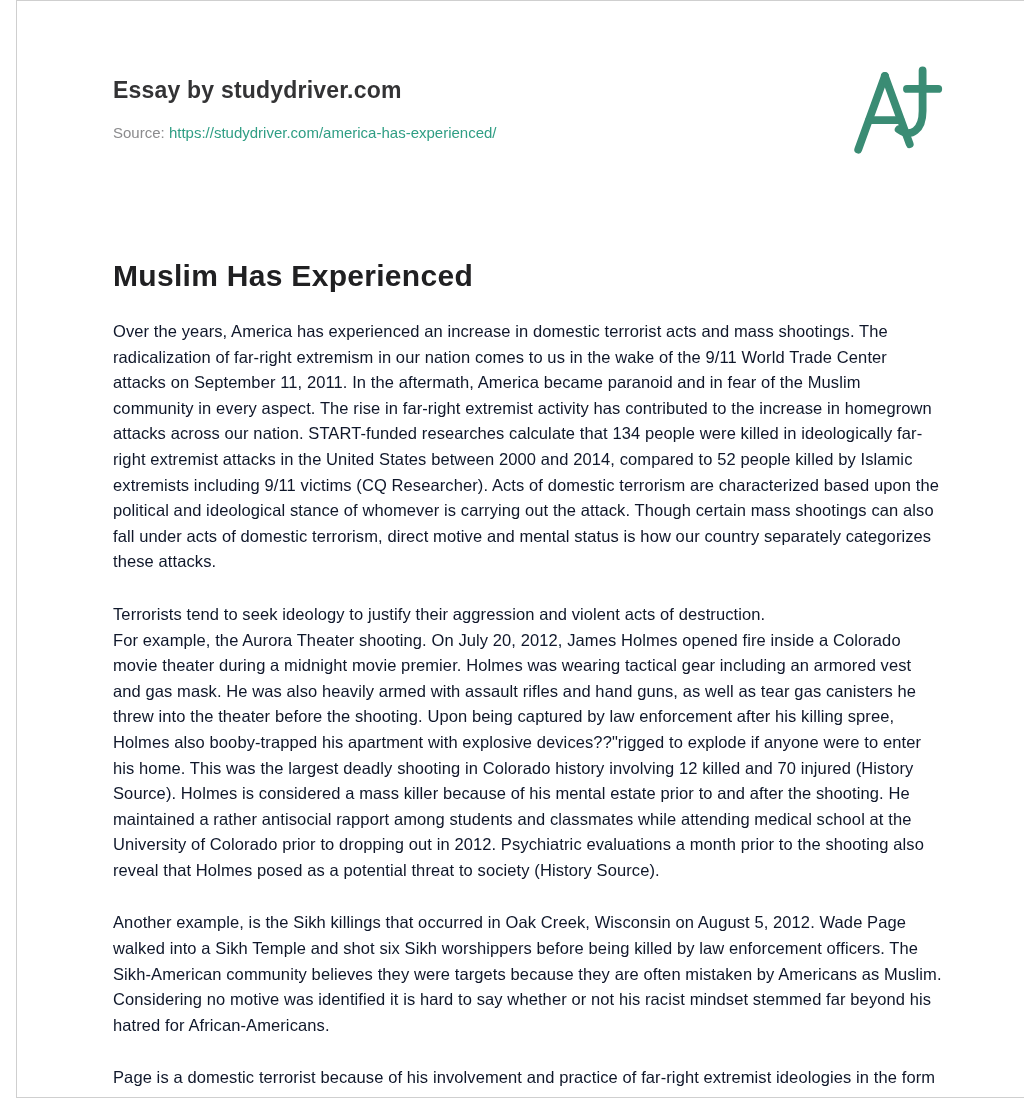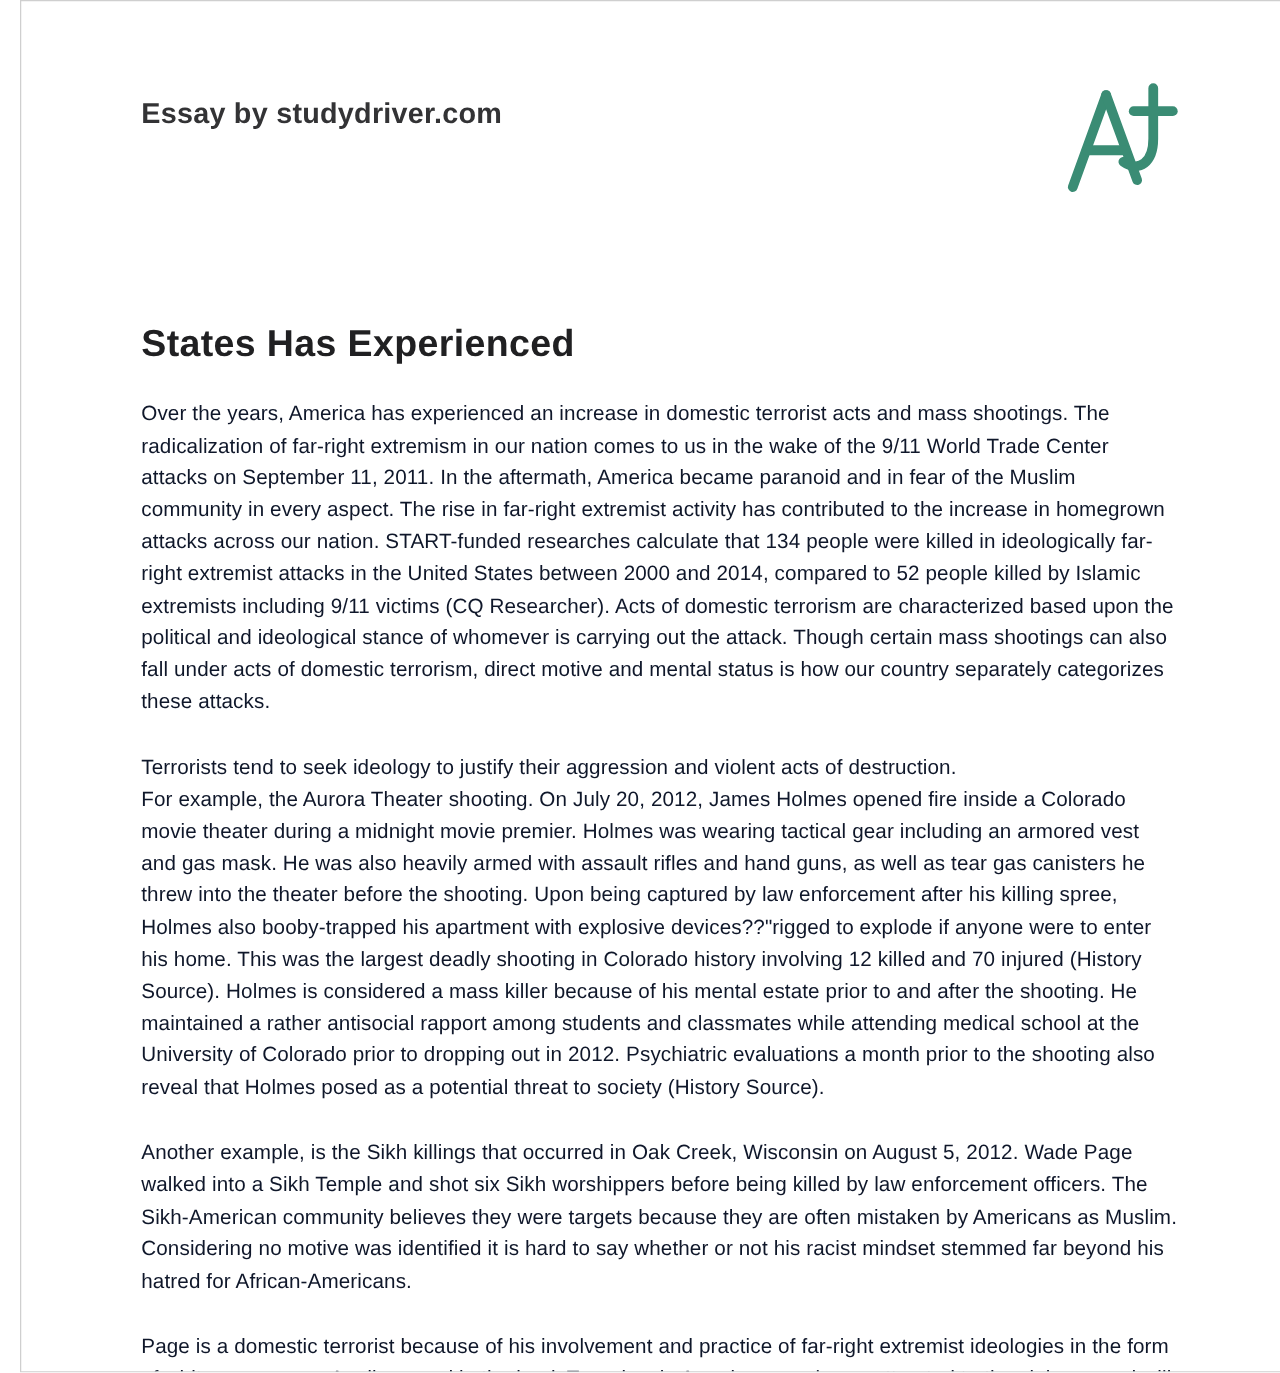--- a/index.html
+++ b/index.html
@@ -68,35 +68,39 @@
   }
 </style>
 </head>
 <body>
 
 <div class="page">
 
   <div class="header">
     <div class="header-left">
       <div class="essay-by">Essay by studydriver.com</div>
+      <div class="source-line">
+        <span>Source:</span>
+        <a href="#">https://studydriver.com/america-has-experienced/</a>
+      </div>
     </div>
 
     <svg class="logo" viewBox="0 0 100 100" fill="none" stroke="#3a8c74" stroke-width="8.5" stroke-linecap="round" stroke-linejoin="round">
 
       <path d="M10 92 L39 12"></path>
       <path d="M39 12 L66 86"></path>
       <path d="M22 60 L56 60"></path>
 
       <path d="M80 6 L80 50 C80 70 68 80 54 70"></path>
       <path d="M63 26 L97 26"></path>
     </svg>
   </div>
 
   <div class="content">
-    <h1 class="page-title">States Has Experienced</h1>
+    <h1 class="page-title">Muslim Has Experienced</h1>
 
     <div class="essay-body">
       <p>Over the years, America has experienced an increase in domestic terrorist acts and mass shootings. The radicalization of far-right extremism in our nation comes to us in the wake of the 9/11 World Trade Center attacks on September 11, 2011. In the aftermath, America became paranoid and in fear of the Muslim community in every aspect. The rise in far-right extremist activity has contributed to the increase in homegrown attacks across our nation. START-funded researches calculate that 134 people were killed in ideologically far-right extremist attacks in the United States between 2000 and 2014, compared to 52 people killed by Islamic extremists including 9/11 victims (CQ Researcher). Acts of domestic terrorism are characterized based upon the political and ideological stance of whomever is carrying out the attack. Though certain mass shootings can also fall under acts of domestic terrorism, direct motive and mental status is how our country separately categorizes these attacks.</p>
       <p>Terrorists tend to seek ideology to justify their aggression and violent acts of destruction.
 For example, the Aurora Theater shooting. On July 20, 2012, James Holmes opened fire inside a Colorado movie theater during a midnight movie premier. Holmes was wearing tactical gear including an armored vest and gas mask. He was also heavily armed with assault rifles and hand guns, as well as tear gas canisters he threw into the theater before the shooting. Upon being captured by law enforcement after his killing spree, Holmes also booby-trapped his apartment with explosive devices??"rigged to explode if anyone were to enter his home. This was the largest deadly shooting in Colorado history involving 12 killed and 70 injured (History Source). Holmes is considered a mass killer because of his mental estate prior to and after the shooting. He maintained a rather antisocial rapport among students and classmates while attending medical school at the University of Colorado prior to dropping out in 2012. Psychiatric evaluations a month prior to the shooting also reveal that Holmes posed as a potential threat to society (History Source).</p>
       <p>Another example, is the Sikh killings that occurred in Oak Creek, Wisconsin on August 5, 2012. Wade Page walked into a Sikh Temple and shot six Sikh worshippers before being killed by law enforcement officers. The Sikh-American community believes they were targets because they are often mistaken by Americans as Muslim. Considering no motive was identified it is hard to say whether or not his racist mindset stemmed far beyond his hatred for African-Americans.</p>
       <p>Page is a domestic terrorist because of his involvement and practice of far-right extremist ideologies in the form of white supremacy. As discussed in the book Terrorism in America, people are attracted to the violence and will power these groups utilize to advocated white rights. They are attracted to how extremist groups spread their hate (Borgeson). After Page was</p>
     </div>
   </div>
 

